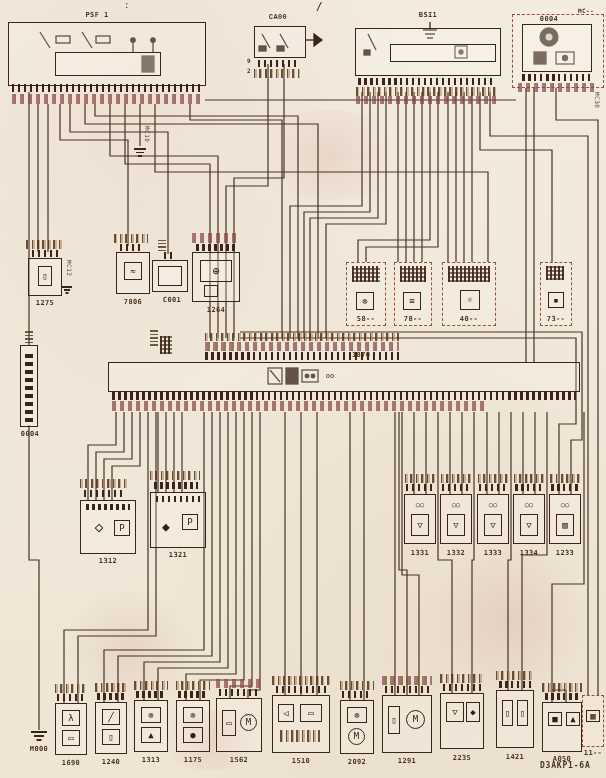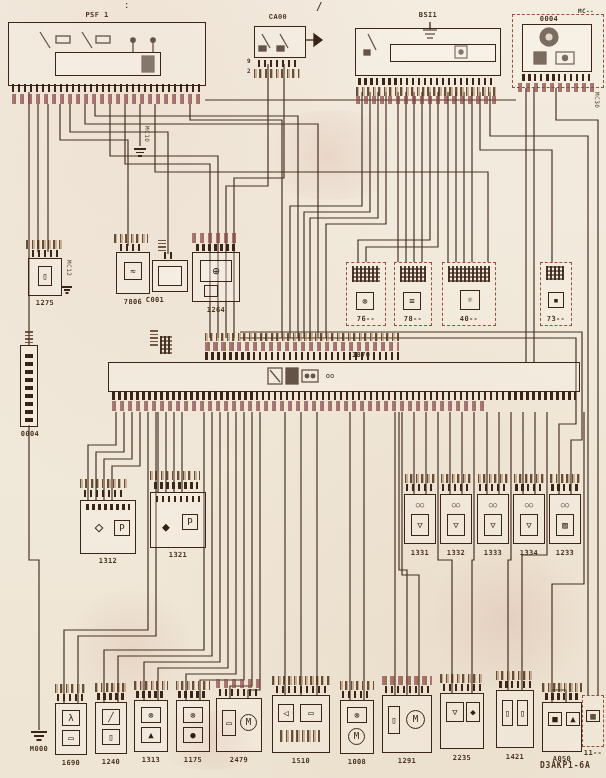--- a/index.html
+++ b/index.html
@@ -230,34 +230,34 @@
   <div class="fuzz" style="left:114px;top:234px;width:34px;height:9px;"></div>
   <div class="pins" style="left:120px;top:244px;width:24px;height:7px;"></div>
   <div class="box" style="left:116px;top:252px;width:34px;height:42px;"></div>
   <div class="icon-box" style="left:124px;top:262px;width:18px;height:18px;">≈</div>
   <div class="lbl c" style="left:133px;top:299px;">7806</div>
 
   <div class="vfuzz" style="left:158px;top:240px;width:8px;height:11px;"></div>
   <div class="pins" style="left:164px;top:252px;width:8px;height:7px;"></div>
   <div class="box" style="left:152px;top:260px;width:36px;height:32px;"></div>
   <div class="box thin" style="left:158px;top:266px;width:24px;height:20px;"></div>
-  <div class="lbl c" style="left:155px;top:297px;">C001</div>
+  <div class="lbl c" style="left:172px;top:297px;">C001</div>
 
   <div class="fuzz pk" style="left:192px;top:233px;width:48px;height:10px;"></div>
   <div class="pins" style="left:196px;top:244px;width:40px;height:7px;"></div>
   <div class="box" style="left:192px;top:252px;width:48px;height:50px;"></div>
   <div class="box thin" style="left:200px;top:260px;width:32px;height:22px;"></div>
   <div class="icon-box" style="left:208px;top:263px;width:16px;height:16px;border:none;font-size:12px;">⊕</div>
   <div class="icon-box" style="left:204px;top:285px;width:14px;height:12px;"></div>
   <div class="lbl c" style="left:216px;top:307px;">1264</div>
 
   <div class="dashedb" style="left:346px;top:262px;width:40px;height:64px;"></div>
   <div class="hatch" style="left:352px;top:266px;width:28px;height:16px;"></div>
   <div class="icon-box" style="left:356px;top:292px;width:18px;height:18px;">⊗</div>
-  <div class="lbl c" style="left:366px;top:316px;">76--</div>
+  <div class="lbl c" style="left:366px;top:316px;">58--</div>
 
   <div class="dashedb" style="left:394px;top:262px;width:38px;height:64px;"></div>
   <div class="hatch" style="left:400px;top:266px;width:26px;height:16px;"></div>
   <div class="icon-box" style="left:403px;top:292px;width:18px;height:18px;">≡</div>
   <div class="lbl c" style="left:413px;top:316px;">78--</div>
 
   <div class="dashedb" style="left:442px;top:262px;width:54px;height:64px;"></div>
   <div class="hatch" style="left:448px;top:266px;width:42px;height:16px;"></div>
   <div class="icon-box" style="left:460px;top:290px;width:20px;height:20px;">☼</div>
   <div class="lbl c" style="left:469px;top:316px;">40--</div>
@@ -355,36 +355,36 @@
   <div class="box" style="left:176px;top:700px;width:34px;height:52px;"></div>
   <div class="icon-box" style="left:183px;top:707px;width:20px;height:16px;">⊗</div>
   <div class="icon-box" style="left:183px;top:727px;width:20px;height:16px;">●</div>
   <div class="lbl c" style="left:193px;top:757px;">1175</div>
 
   <div class="fuzz pk" style="left:216px;top:679px;width:46px;height:9px;"></div>
   <div class="pins" style="left:219px;top:689px;width:40px;height:7px;"></div>
   <div class="box" style="left:216px;top:698px;width:46px;height:54px;"></div>
   <div class="icon-box" style="left:222px;top:710px;width:14px;height:26px;">▭</div>
   <div class="icon-box round" style="left:240px;top:714px;width:17px;height:17px;">M</div>
-  <div class="lbl c" style="left:239px;top:757px;">2479</div>
+  <div class="lbl c" style="left:239px;top:757px;">1562</div>
 
   <div class="fuzz" style="left:272px;top:676px;width:58px;height:9px;"></div>
   <div class="pins" style="left:276px;top:686px;width:50px;height:7px;"></div>
   <div class="box" style="left:272px;top:695px;width:58px;height:58px;"></div>
   <div class="icon-box" style="left:278px;top:704px;width:16px;height:18px;">◁</div>
   <div class="icon-box" style="left:300px;top:704px;width:22px;height:18px;">▭</div>
   <div class="fuzz" style="left:280px;top:730px;width:40px;height:12px;"></div>
   <div class="lbl c" style="left:301px;top:758px;">1510</div>
 
   <div class="fuzz" style="left:340px;top:681px;width:34px;height:9px;"></div>
   <div class="pins" style="left:342px;top:691px;width:30px;height:7px;"></div>
   <div class="box" style="left:340px;top:700px;width:34px;height:54px;"></div>
   <div class="icon-box" style="left:347px;top:707px;width:20px;height:16px;">⊗</div>
   <div class="icon-box round" style="left:348px;top:728px;width:17px;height:17px;">M</div>
-  <div class="lbl c" style="left:357px;top:759px;">1008</div>
+  <div class="lbl c" style="left:357px;top:759px;">2092</div>
 
   <div class="fuzz pk" style="left:382px;top:676px;width:50px;height:9px;"></div>
   <div class="pins" style="left:385px;top:686px;width:44px;height:7px;"></div>
   <div class="box" style="left:382px;top:695px;width:50px;height:58px;"></div>
   <div class="icon-box" style="left:388px;top:706px;width:12px;height:28px;">▯</div>
   <div class="icon-box round" style="left:406px;top:710px;width:19px;height:19px;">M</div>
   <div class="lbl c" style="left:407px;top:758px;">1291</div>
 
   <div class="fuzz" style="left:440px;top:674px;width:44px;height:9px;"></div>
   <div class="pins" style="left:443px;top:684px;width:38px;height:7px;"></div>

